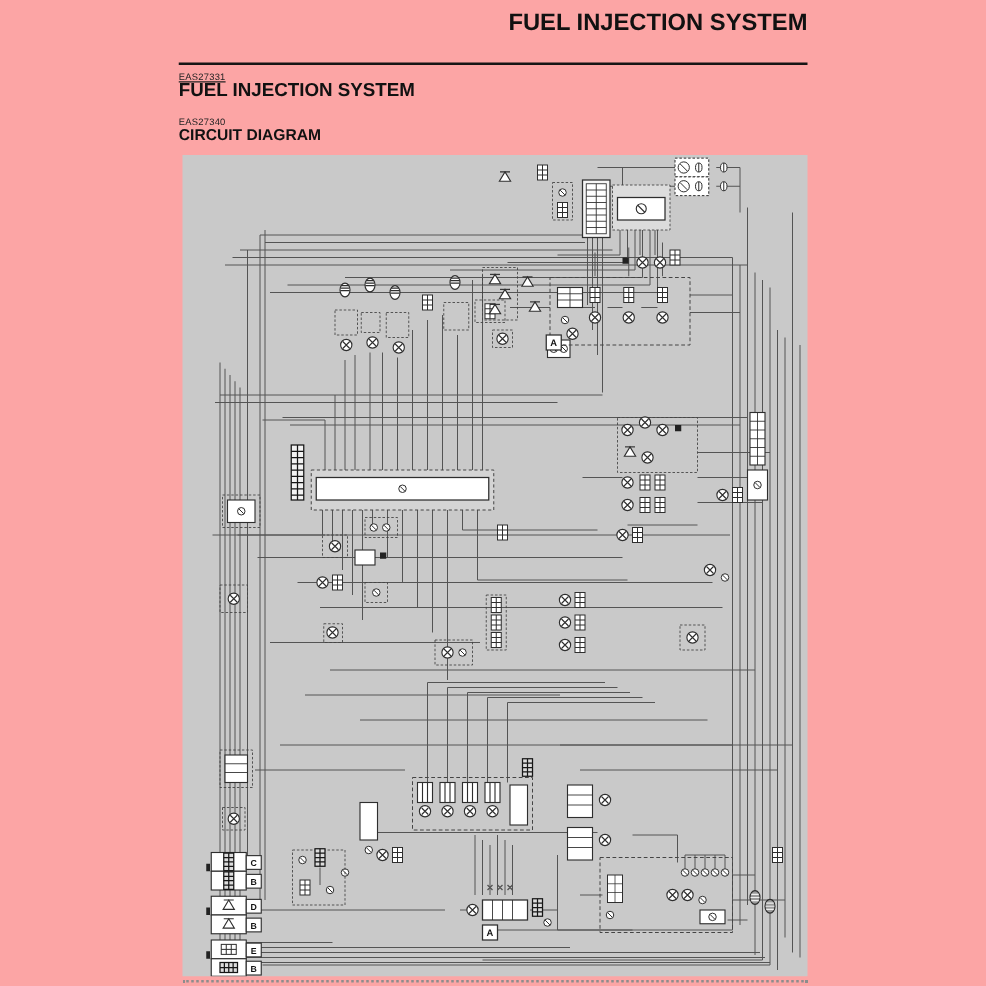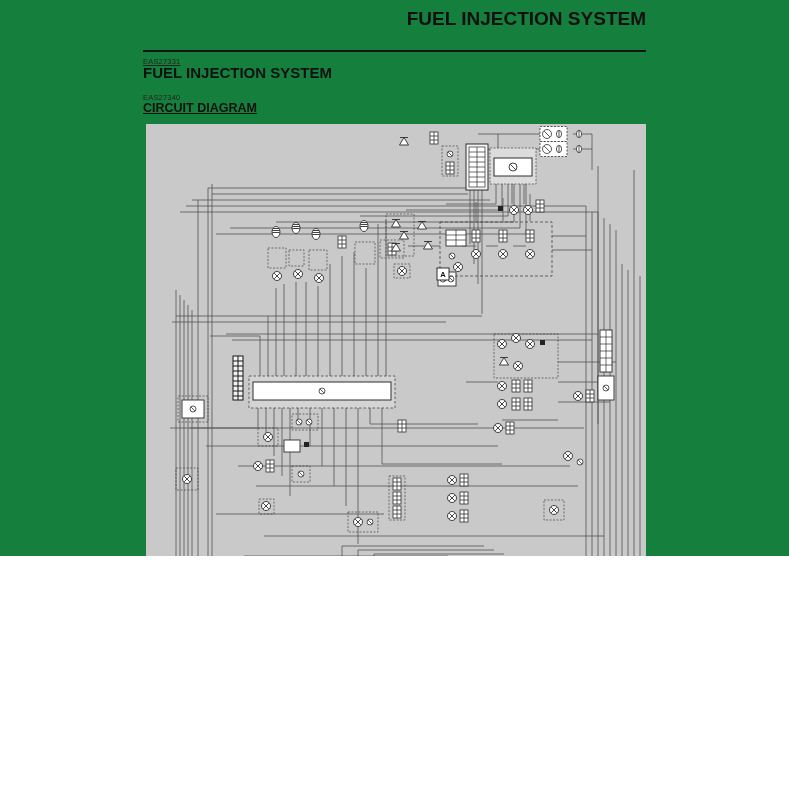--- a/index.html
+++ b/index.html
@@ -1,19 +1,19 @@
 <!DOCTYPE html>
 <html><head>
 <meta charset="utf-8">
 <style>
   html,body{margin:0;padding:0;}
   #page{
     position:relative;
-    width:789px;height:556px;
-    background:#15803d;
+    width:789px;height:789px;
+    background:#fca5a5;
     font-family:"Liberation Sans", sans-serif;
     color:#111;
     overflow:hidden;
   }
   .running-header{
     position:absolute; top:8px; right:143px;
     font-size:19px; font-weight:bold; letter-spacing:0px;
     white-space:nowrap;
   }
   .header-rule{
@@ -27,21 +27,21 @@
   .sec-title{
     position:absolute; left:143px; top:64px;
     font-size:15px; font-weight:bold; white-space:nowrap;
   }
   .sub-code{
     position:absolute; left:143px; top:93px;
     font-size:7.5px; color:#222; letter-spacing:0.2px;
   }
   .sub-title{
     position:absolute; left:143px; top:101px;
-    font-size:12.5px; font-weight:bold; white-space:nowrap;text-decoration:underline;
+    font-size:12.5px; font-weight:bold; white-space:nowrap;
   }
   .diagram-panel{
     position:absolute; left:146px; top:124px;
     width:500px; height:657px;
     background:#c9c9c9;
   }
   .bottom-dotted{
     position:absolute; left:146px; top:784px;
     width:500px; height:0;
     border-top:2px dotted #8d8d8d;

